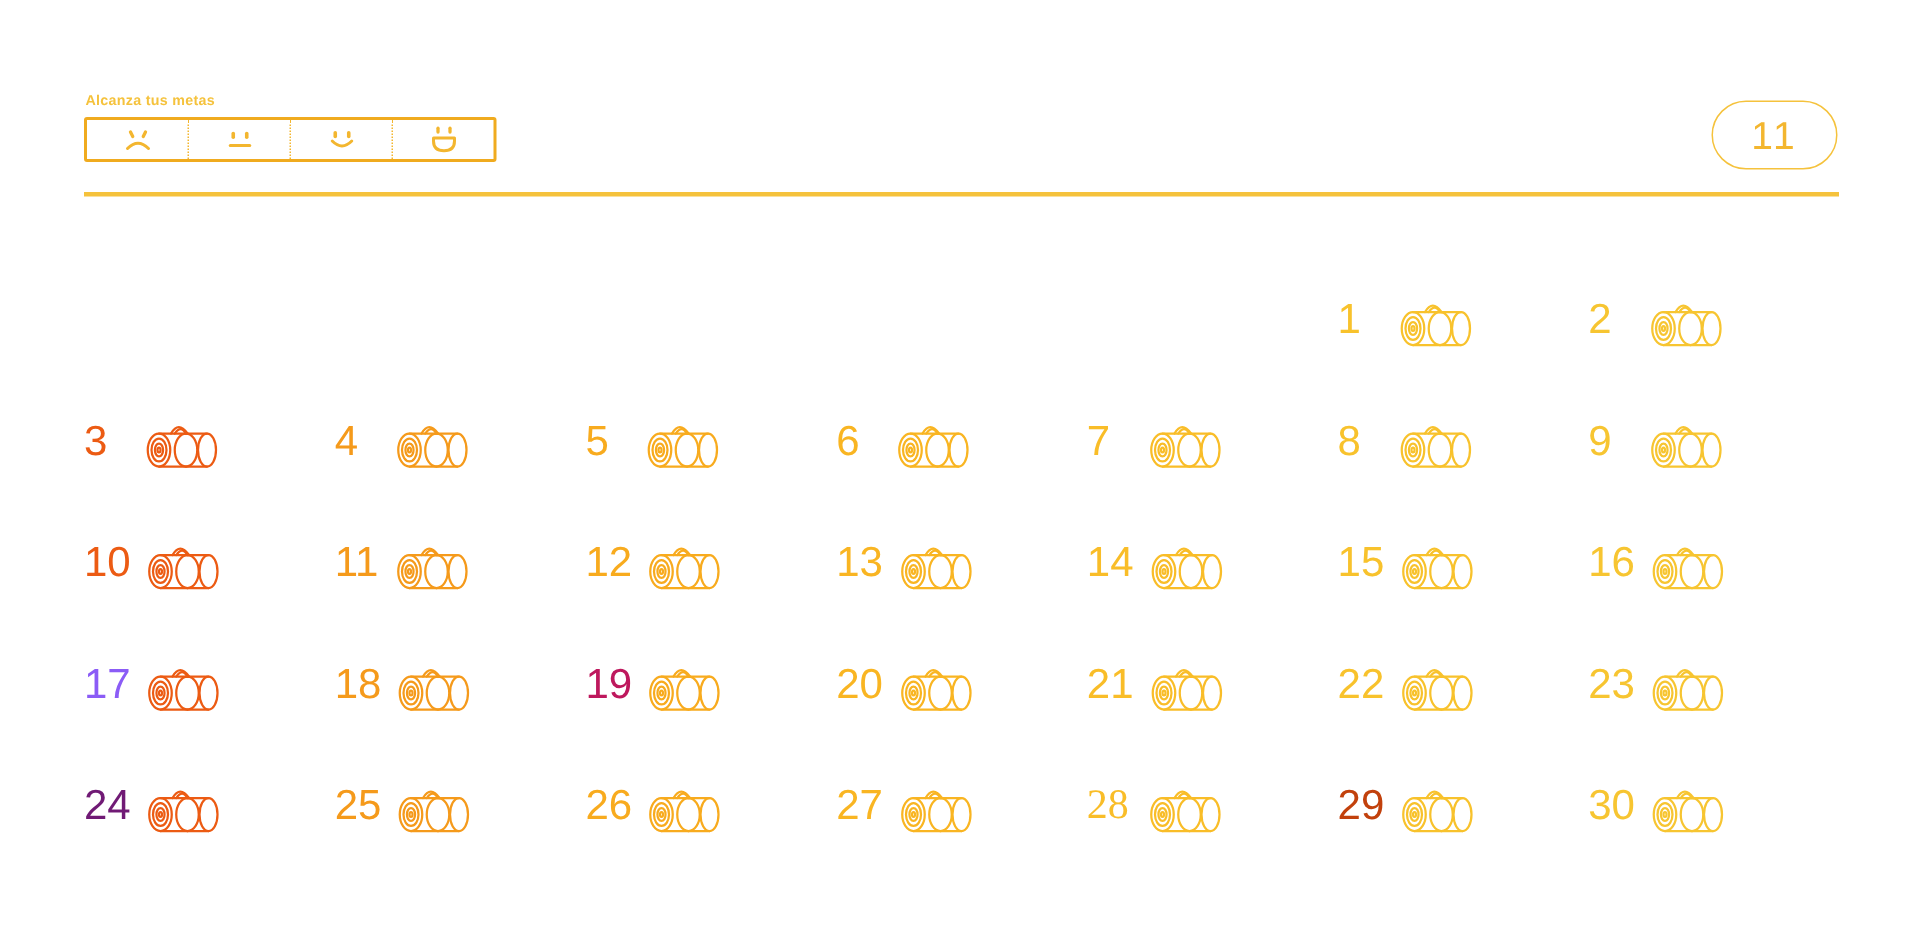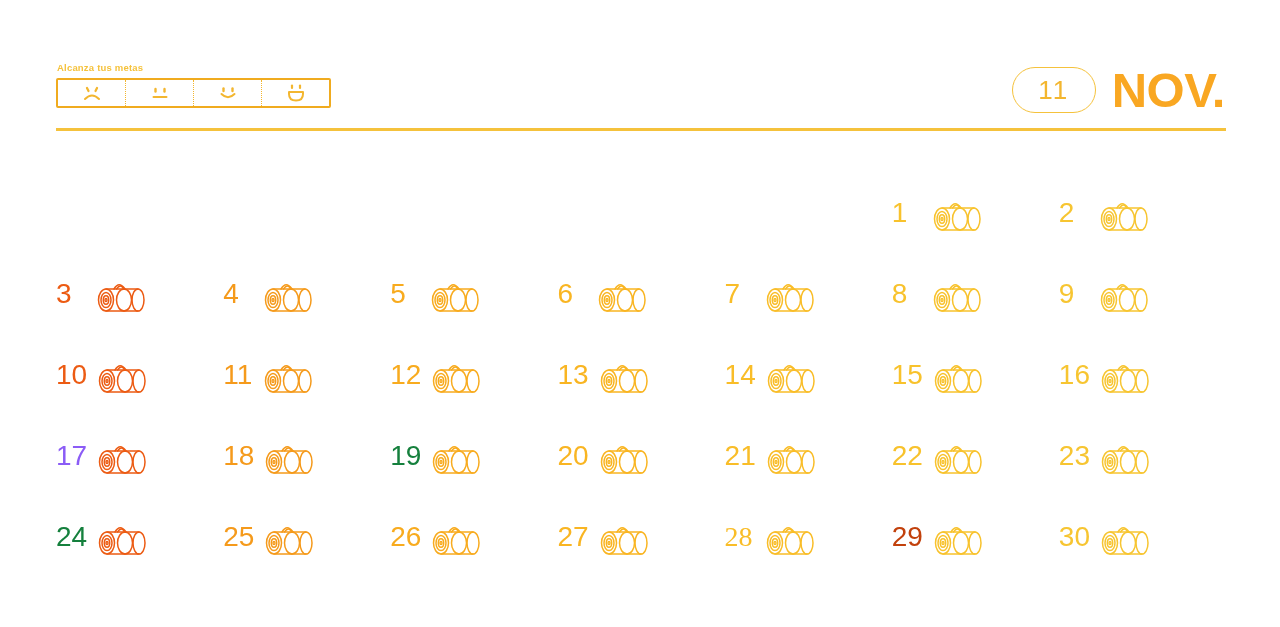--- a/index.html
+++ b/index.html
@@ -206,21 +206,20 @@
               </g>
             </svg>
           </span>
         </div>
 
       </div>
     </div>
 
     <div class="month-block">
       <div class="month-num">11</div>
-      <div class="month-name">NOV.</div>
     </div>
 
   </div>
 
   <div class="rule"></div>
 
 
   <div class="grid">
       <div class="cell empty"></div>
       <div class="cell empty"></div>
@@ -599,21 +598,21 @@
               <path d="M30 10 L44 10"></path>
               <path d="M30 32 L44 32"></path>
               <ellipse cx="44" cy="21" rx="6" ry="11"></ellipse>
               <path d="M20 10 Q25 1.5 31 10"></path>
               <path d="M22.5 10 Q26.5 4 30 10"></path>
             </g>
           </svg>
         </span>
       </div>
       <div class="cell">
-        <span class="daynum" style="color: #15803d; text-align: right;">19</span>
+        <span class="daynum" style="color: #be185d; text-align: right;">19</span>
         <span class="bedroll">
           <svg width="56" height="36" viewBox="0 0 56 36">
             <g fill="none" stroke="#f8ab1e" stroke-width="1.5" stroke-linecap="round" stroke-linejoin="round">
               <ellipse cx="12" cy="21" rx="7.5" ry="11"></ellipse>
               <ellipse cx="12" cy="21" rx="5" ry="7.6"></ellipse>
               <ellipse cx="12" cy="21" rx="2.7" ry="4.3"></ellipse>
               <ellipse cx="12" cy="21" rx="1" ry="1.6"></ellipse>
               <path d="M12 10 L30 10"></path>
               <path d="M12 32 L30 32"></path>
               <ellipse cx="30" cy="21" rx="7.5" ry="11"></ellipse>
@@ -704,21 +703,21 @@
               <path d="M30 10 L44 10"></path>
               <path d="M30 32 L44 32"></path>
               <ellipse cx="44" cy="21" rx="6" ry="11"></ellipse>
               <path d="M20 10 Q25 1.5 31 10"></path>
               <path d="M22.5 10 Q26.5 4 30 10"></path>
             </g>
           </svg>
         </span>
       </div>
       <div class="cell">
-        <span class="daynum" style="color: #15803d;">24</span>
+        <span class="daynum" style="color: #701a75;">24</span>
         <span class="bedroll">
           <svg width="56" height="36" viewBox="0 0 56 36">
             <g fill="none" stroke="#ec5b13" stroke-width="1.5" stroke-linecap="round" stroke-linejoin="round">
               <ellipse cx="12" cy="21" rx="7.5" ry="11"></ellipse>
               <ellipse cx="12" cy="21" rx="5" ry="7.6"></ellipse>
               <ellipse cx="12" cy="21" rx="2.7" ry="4.3"></ellipse>
               <ellipse cx="12" cy="21" rx="1" ry="1.6"></ellipse>
               <path d="M12 10 L30 10"></path>
               <path d="M12 32 L30 32"></path>
               <ellipse cx="30" cy="21" rx="7.5" ry="11"></ellipse>

